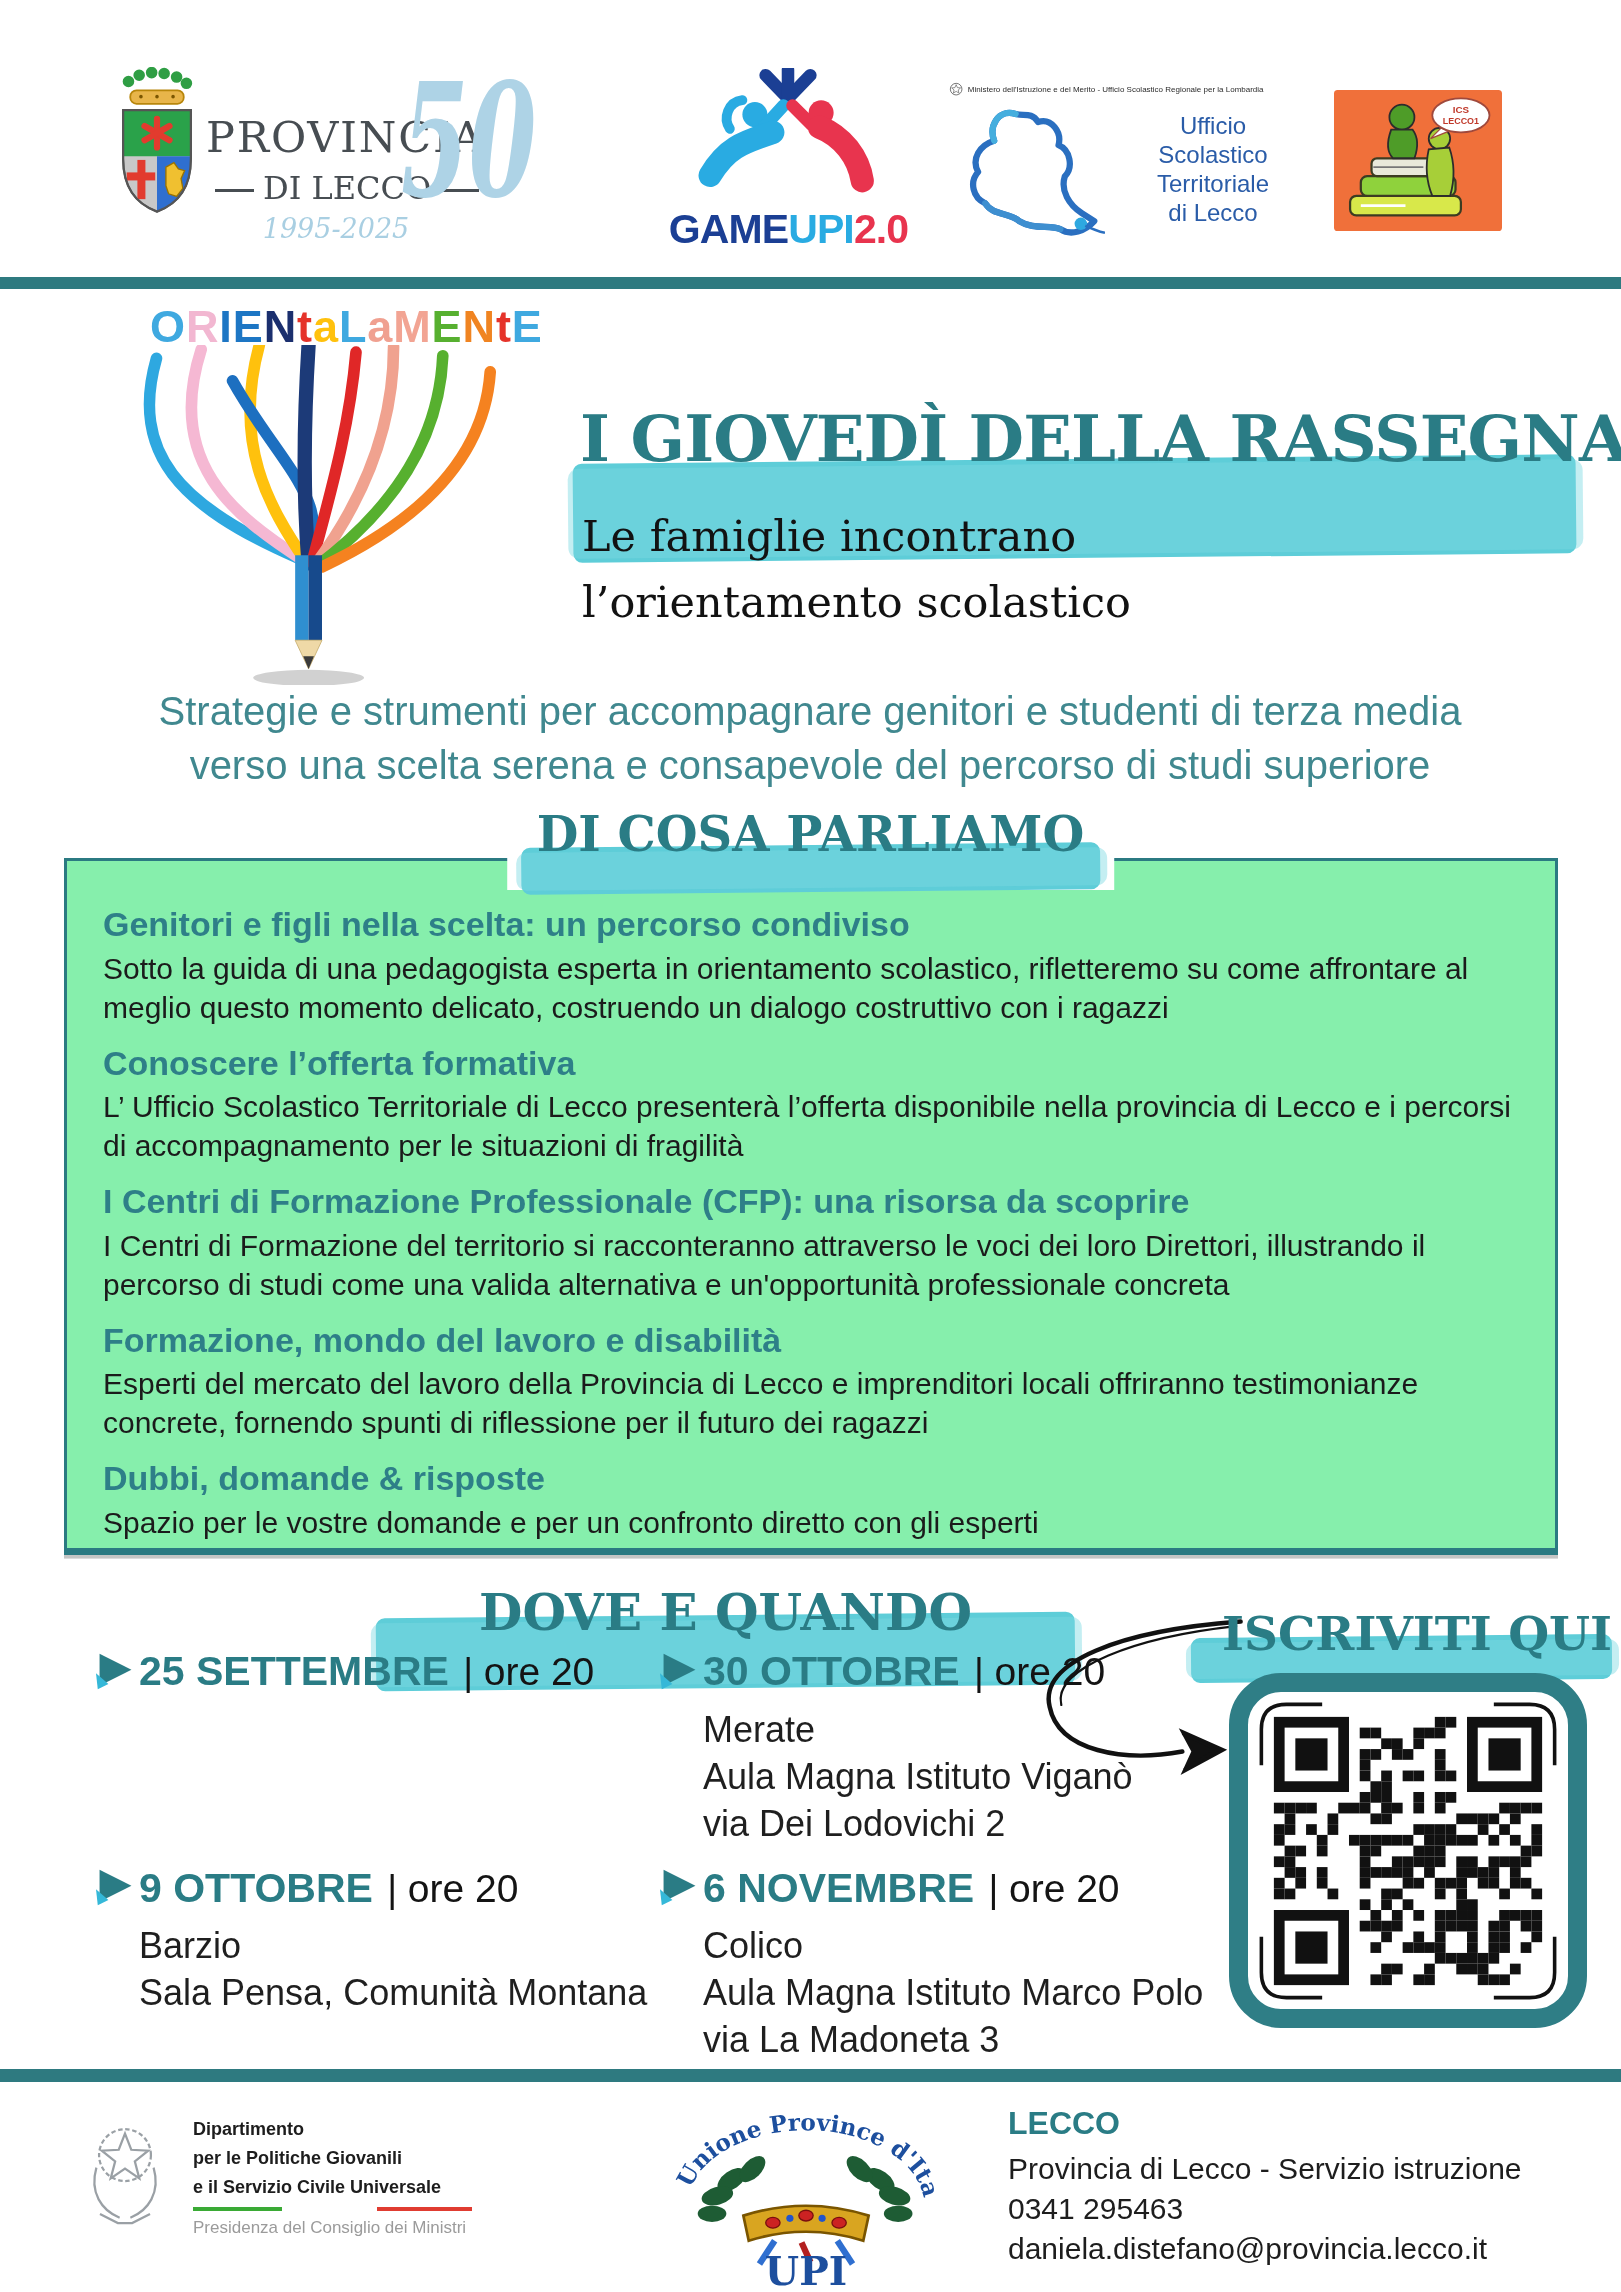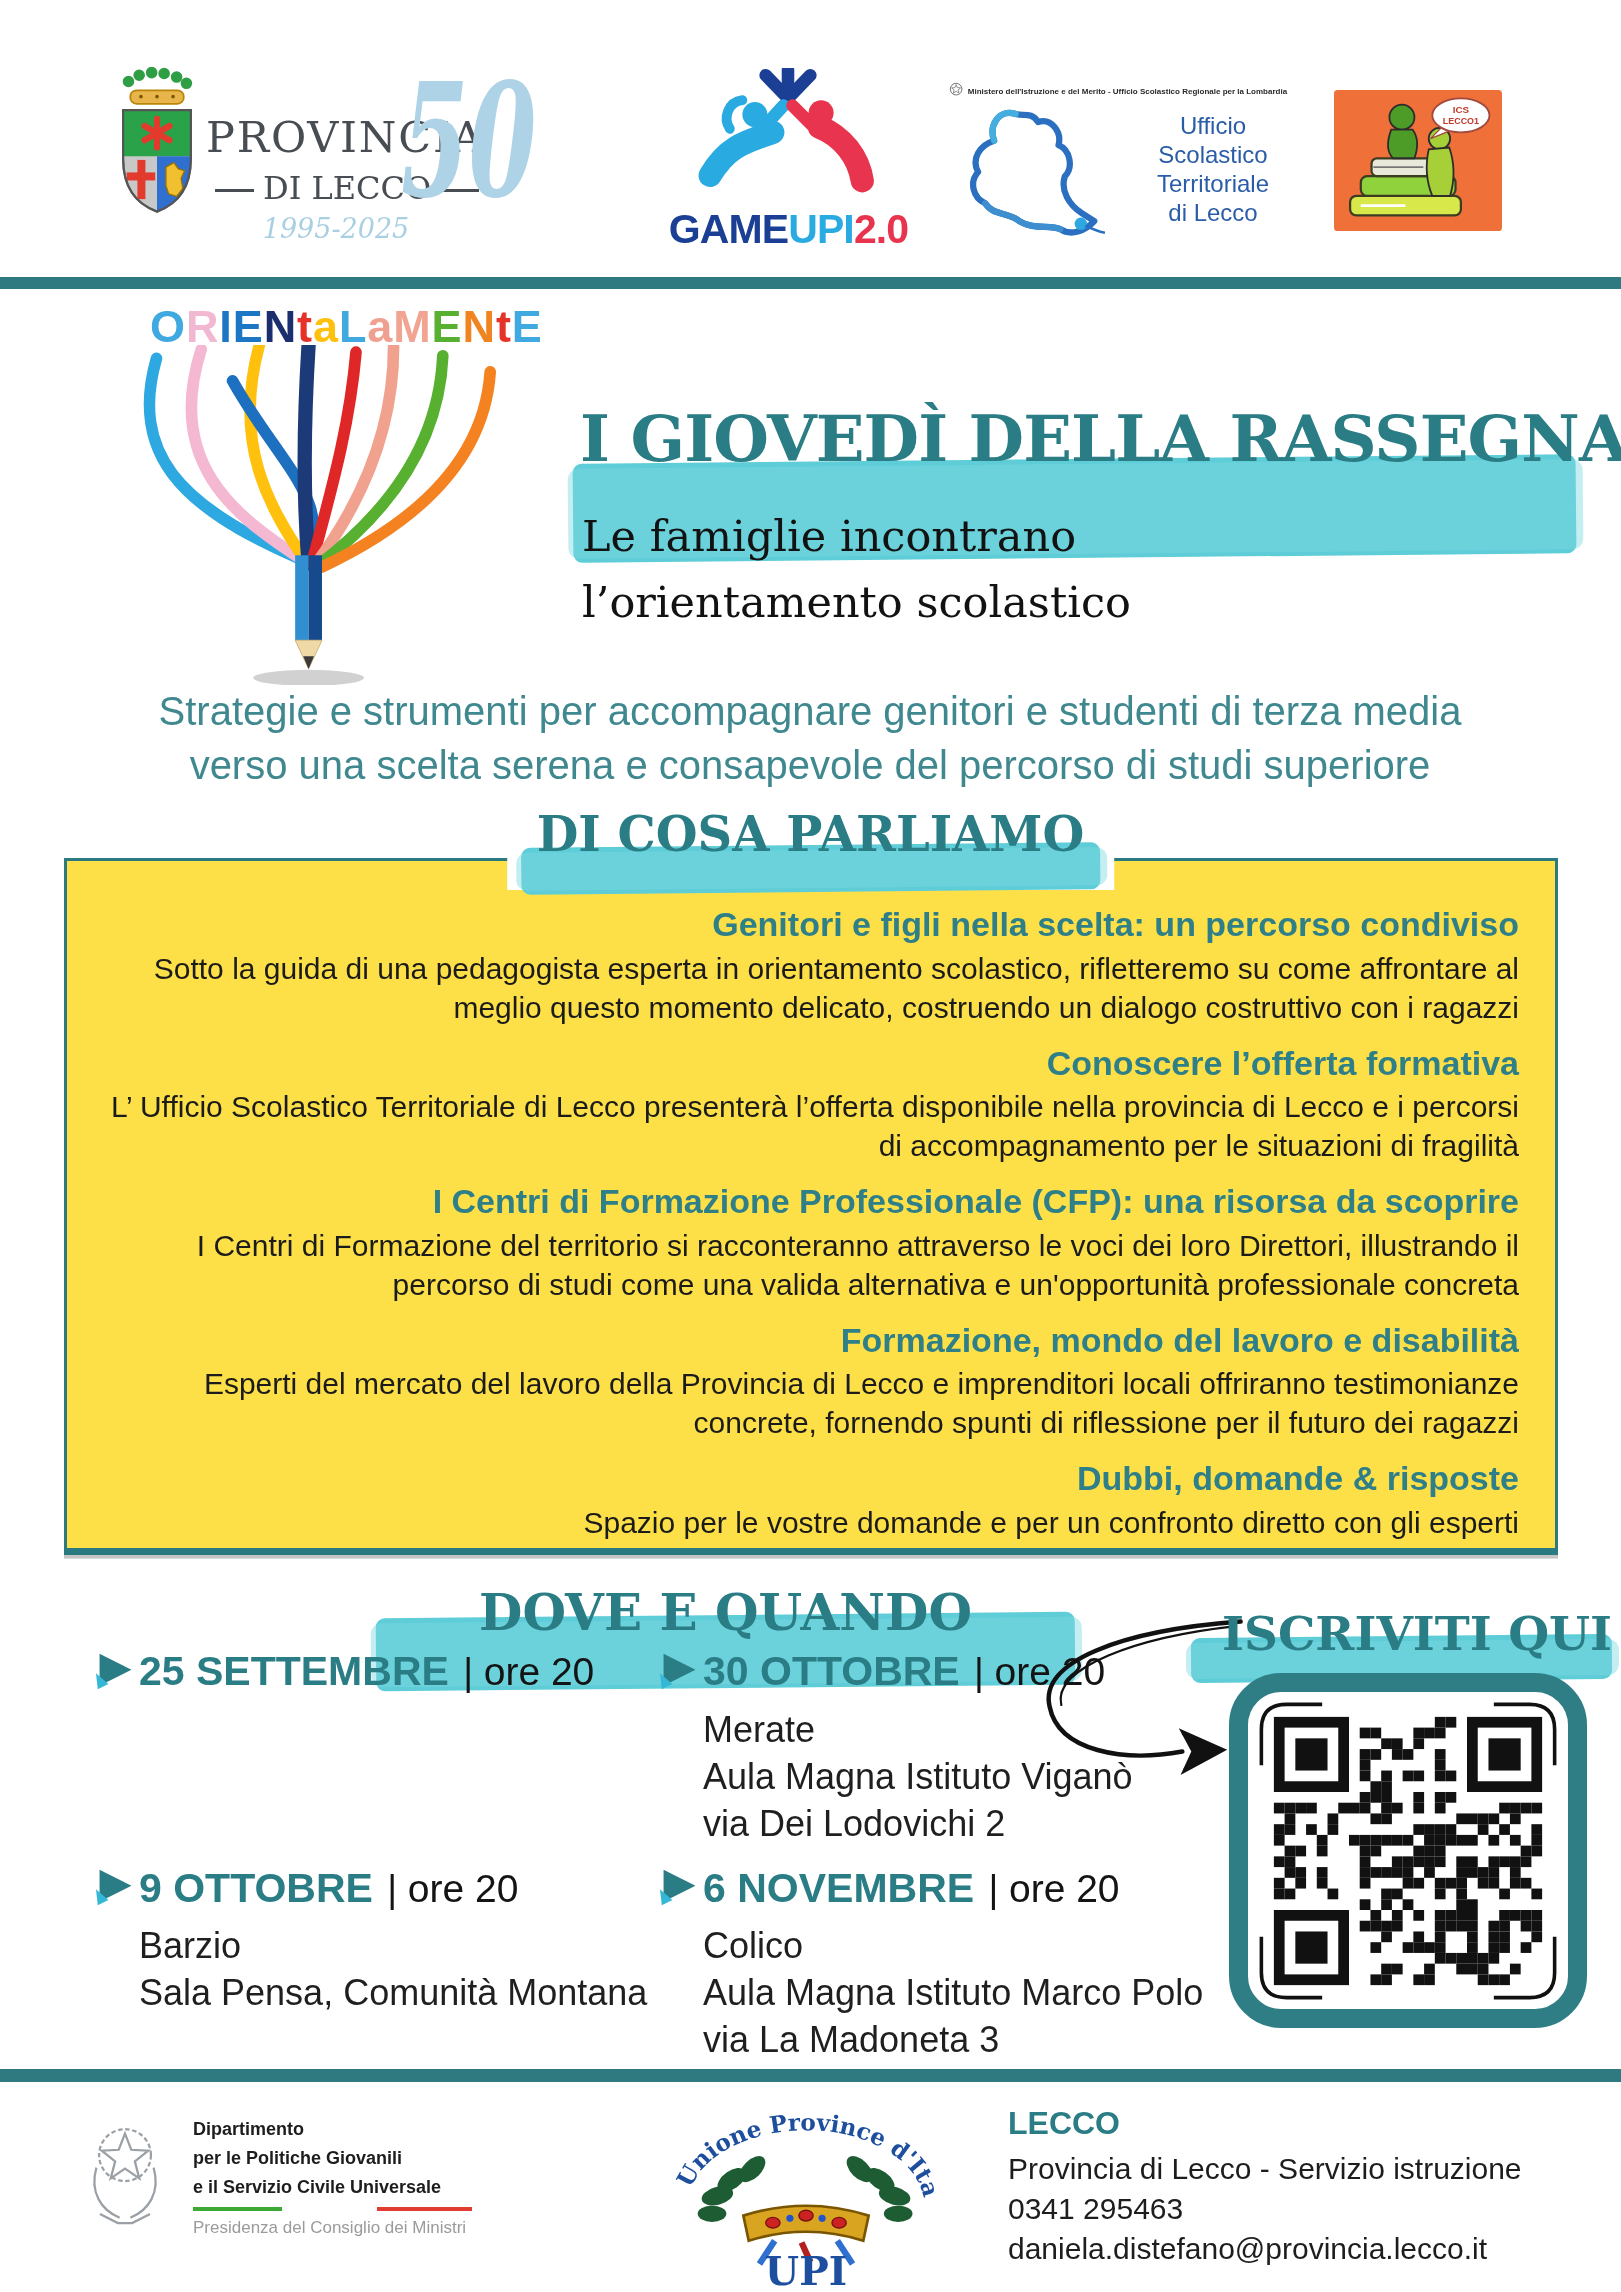--- a/index.html
+++ b/index.html
@@ -14,36 +14,36 @@
   
   .bar{position:absolute;left:0;width:1621px;background:#2e7a80}
   #prov-name{font-family:"DejaVu Serif",serif;color:#474d52}
   .pline1{font-size:43px;letter-spacing:1.8px}
   .pline2{font-size:32px;margin-top:7.2px;white-space:nowrap}
   .pdash{display:inline-block;width:39px;height:2.7px;background:#474d52;vertical-align:middle;margin:0 9px}
   .pyears{font-size:27px;font-style:italic;color:#a9cfe2;margin-top:5.4px}
   .p50{font-family:"DejaVu Serif",serif;font-style:italic;font-weight:bold;font-size:157px;
        line-height:.95;color:#aed3e6;transform:scaleX(.62);transform-origin:left top}
   .gw{font-size:41px;font-weight:bold;letter-spacing:-0.9px;white-space:nowrap;text-align:center}
-  .ust-min{display:flex;align-items:flex-end;gap:4.5px;font-size:8px;font-weight:bold;color:#2b2b2b;white-space:nowrap}
+  .ust-min{display:flex;align-items:center;gap:4.5px;font-size:8px;font-weight:normal;color:#2b2b2b;white-space:nowrap}
   .ust-name{font-size:24px;line-height:29px;color:#2a5ca8;text-align:center}
   #ics-box{background:#f0703a;border-radius:3.6px}
 
   
   #hero-title{font-size:64px;letter-spacing:-0.9px;white-space:nowrap}
   #hero-sub{font-family:"DejaVu Serif",serif;font-size:43px;line-height:66px;color:#121212}
   #hero-intro{font-size:40px;line-height:54px;color:#40888f;text-align:center}
   #orienta-letters{font-size:45px;font-weight:bold;letter-spacing:0.9px;white-space:nowrap}
   .l0,.l7,.l13{color:#3fa9e0}.l1{color:#f2b7d1}.l2,.l3{color:#1d76c4}.l4{color:#1b2f6e}
   .l5,.l12{color:#e5332a}.l6{color:#ffc10d}.l8{color:#f0a090}.l9{color:#f2a493}
   .l10{color:#57b030}.l11{color:#f08421}
 
   
   #about-box{border:3.6px solid #2b7a82;border-bottom-width:7.2px;box-shadow:0 3.6px 0 rgba(110,110,110,.4);
-             box-sizing:border-box;padding-top:43px;text-align:right;background:#fde047;z-index:1}
+             box-sizing:border-box;padding-top:43px;text-align:left;background:#86efac;z-index:1}
   #about-head{background:#fff;padding:0 30px;z-index:3;text-align:center}
   #about-head .t{font-size:48px}
   .sec{margin:0 36px 16px}
   .sec h3{font-size:34px;line-height:41px;font-weight:bold;color:#2e7f88;margin:0 0 3.6px}
   .sec p{font-size:30px;line-height:39px;color:#1b1b1b;max-width:1460px;margin:0 auto}
 
   
   .bighead{font-size:50px}
   #events{display:grid;grid-template-columns:564px auto;row-gap:18px}
   .event{position:relative;padding-left:45px}

